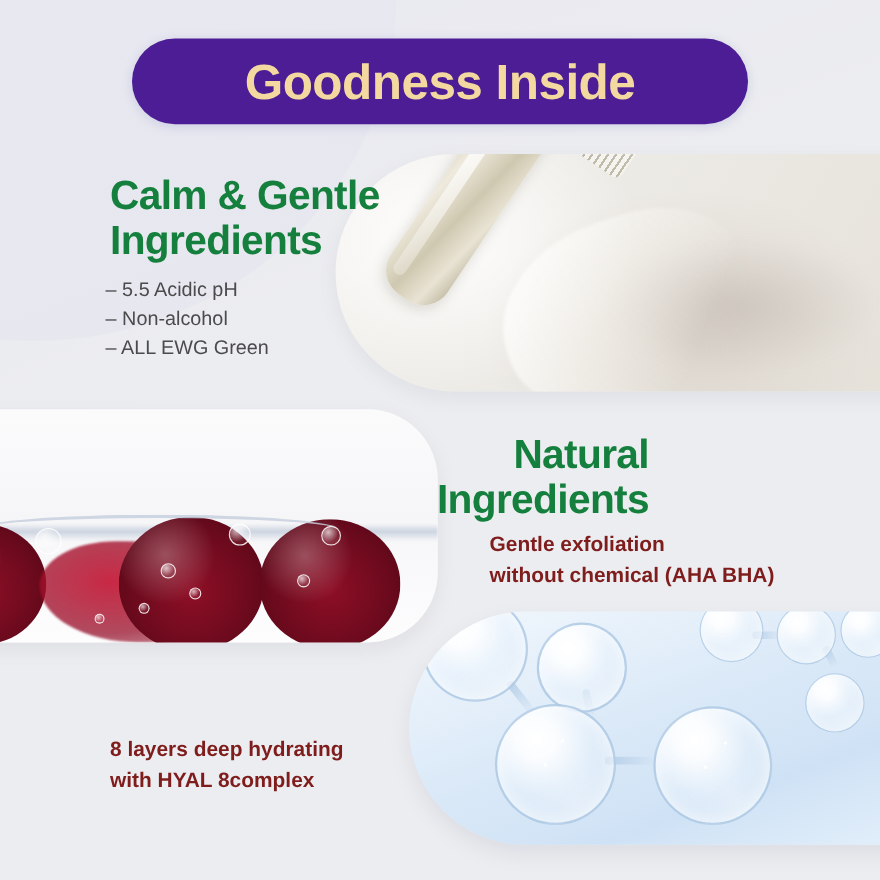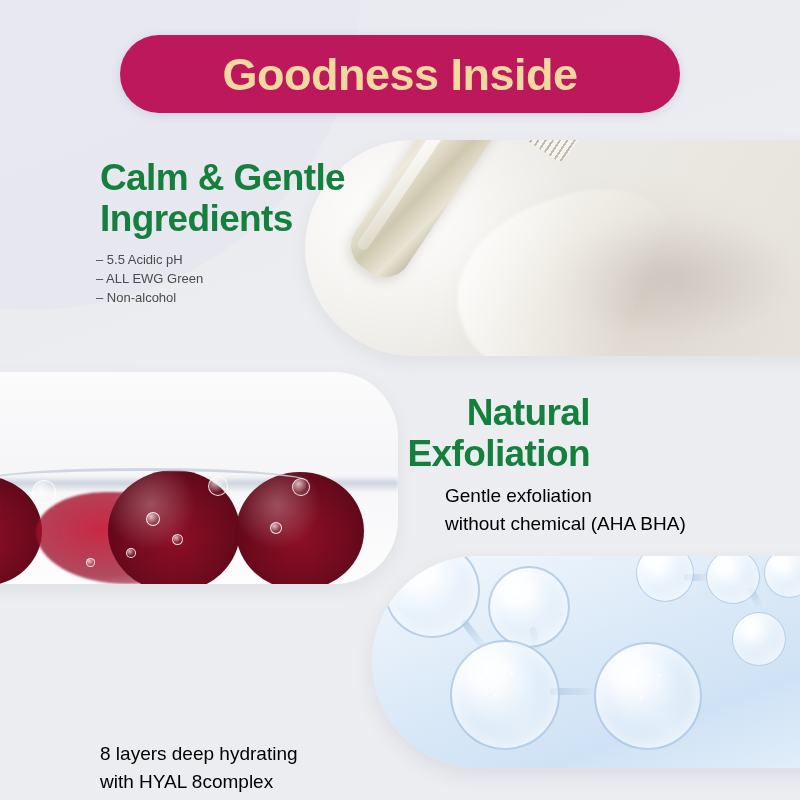--- a/index.html
+++ b/index.html
@@ -39,21 +39,21 @@
   }
 
   
   .header-pill {
     position: absolute;
     left: 120px;
     top: 35px;
     width: 560px;
     height: 78px;
     border-radius: 39px;
-    background: #be185d;
+    background: #4c1d95;
     display: flex;
     align-items: center;
     justify-content: center;
     box-shadow: 0 2px 10px rgba(80,95,170,0.18);
   }
   .header-pill-text {
     color: #f3d9a0;
     font-size: 45px;
     font-weight: bold;
     letter-spacing: -0.5px;
@@ -242,51 +242,52 @@
     position: absolute;
     color: #15803d;
     font-size: 37px;
     font-weight: bold;
     line-height: 1.1;
     letter-spacing: -0.6px;
     white-space: pre-line;
   }
   .body-text {
     position: absolute;
-    color: #000000;
+    color: #7f1d1d;
     font-size: 19px;
     line-height: 1.45;
     white-space: pre-line;
+    font-weight: bold;
   }
 
   #heading-calm  { left: 100px; top: 158px; width: 300px; }
   #list-calm {
     position: absolute;
     left: 96px;
     top: 250px;
     margin: 0;
     padding: 0;
     list-style: none;
   }
   #list-calm li {
     color: #4b4b4d;
-    font-size: 13px;
+    font-size: 18px;
     line-height: 1.47;
   }
 
   #heading-exfoliation {
     left: 320px;
     top: 393px;
     width: 270px;
     text-align: right;
   }
   #body-exfoliation { left: 445px; top: 482px; width: 300px; }
 
   #heading-hydrating { left: 100px; top: 648px; width: 330px; }
-  #body-hydrating    { left: 100px; top: 740px; width: 300px; }
+  #body-hydrating    { left: 100px; top: 668px; width: 300px; }
 </style>
 </head>
 <body>
 
 <div id="poster">
 
   <div class="bg-blob-topleft"></div>
   <div class="bg-wash"></div>
 
   <div class="header-pill">
@@ -300,43 +301,43 @@
     <div class="tube-body">
       <div class="tube-shine"></div>
     </div>
   </div>
 
   <div class="heading" id="heading-calm">Calm &amp; Gentle
 Ingredients</div>
 
   <ul id="list-calm">
     <li>– 5.5 Acidic pH</li>
+    <li>– Non-alcohol</li>
     <li>– ALL EWG Green</li>
-    <li>– Non-alcohol</li>
   </ul>
 
   <div class="photo" id="photo-berries">
     <div class="waterline"></div>
     <div class="berry b1"></div>
     <div class="juice"></div>
     <div class="berry b2"></div>
     <div class="berry b3"></div>
     <div class="splash"></div>
     <div class="bubble" style="left:92px;  top:108px; width:22px; height:22px;"></div>
     <div class="bubble" style="left:268px; top:104px; width:18px; height:18px;"></div>
     <div class="bubble" style="left:352px; top:106px; width:16px; height:16px;"></div>
     <div class="bubble" style="left:206px; top:140px; width:12px; height:12px;"></div>
     <div class="bubble" style="left:232px; top:162px; width:9px;  height:9px;"></div>
     <div class="bubble" style="left:186px; top:176px; width:8px;  height:8px;"></div>
     <div class="bubble" style="left:330px; top:150px; width:10px; height:10px;"></div>
     <div class="bubble" style="left:146px; top:186px; width:7px;  height:7px;"></div>
   </div>
 
   <div class="heading" id="heading-exfoliation">Natural
-Exfoliation</div>
+Ingredients</div>
   <div class="body-text" id="body-exfoliation">Gentle exfoliation
 without chemical (AHA  BHA)</div>
 
   <div class="photo" id="photo-bubbles">
     <div class="link l1"></div>
     <div class="link l2"></div>
     <div class="link l3"></div>
     <div class="link l4"></div>
     <div class="link l5"></div>
     <div class="mol m1"></div>

